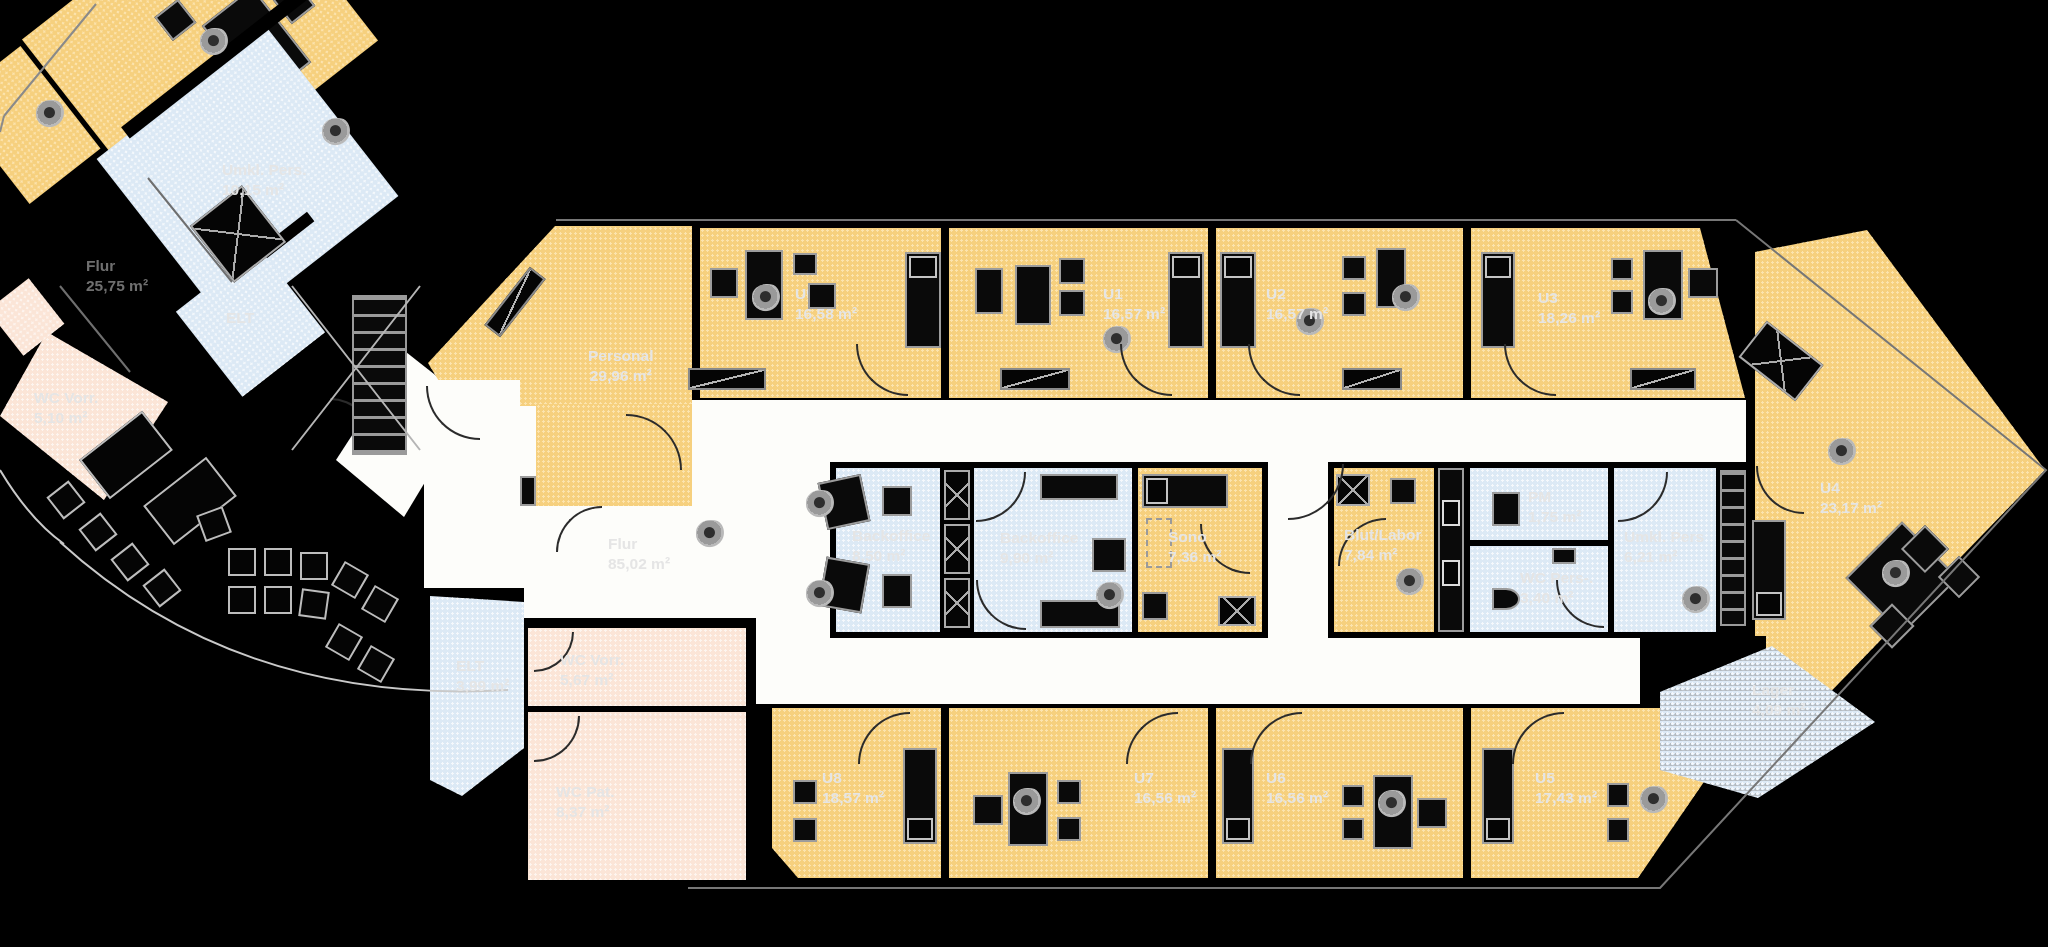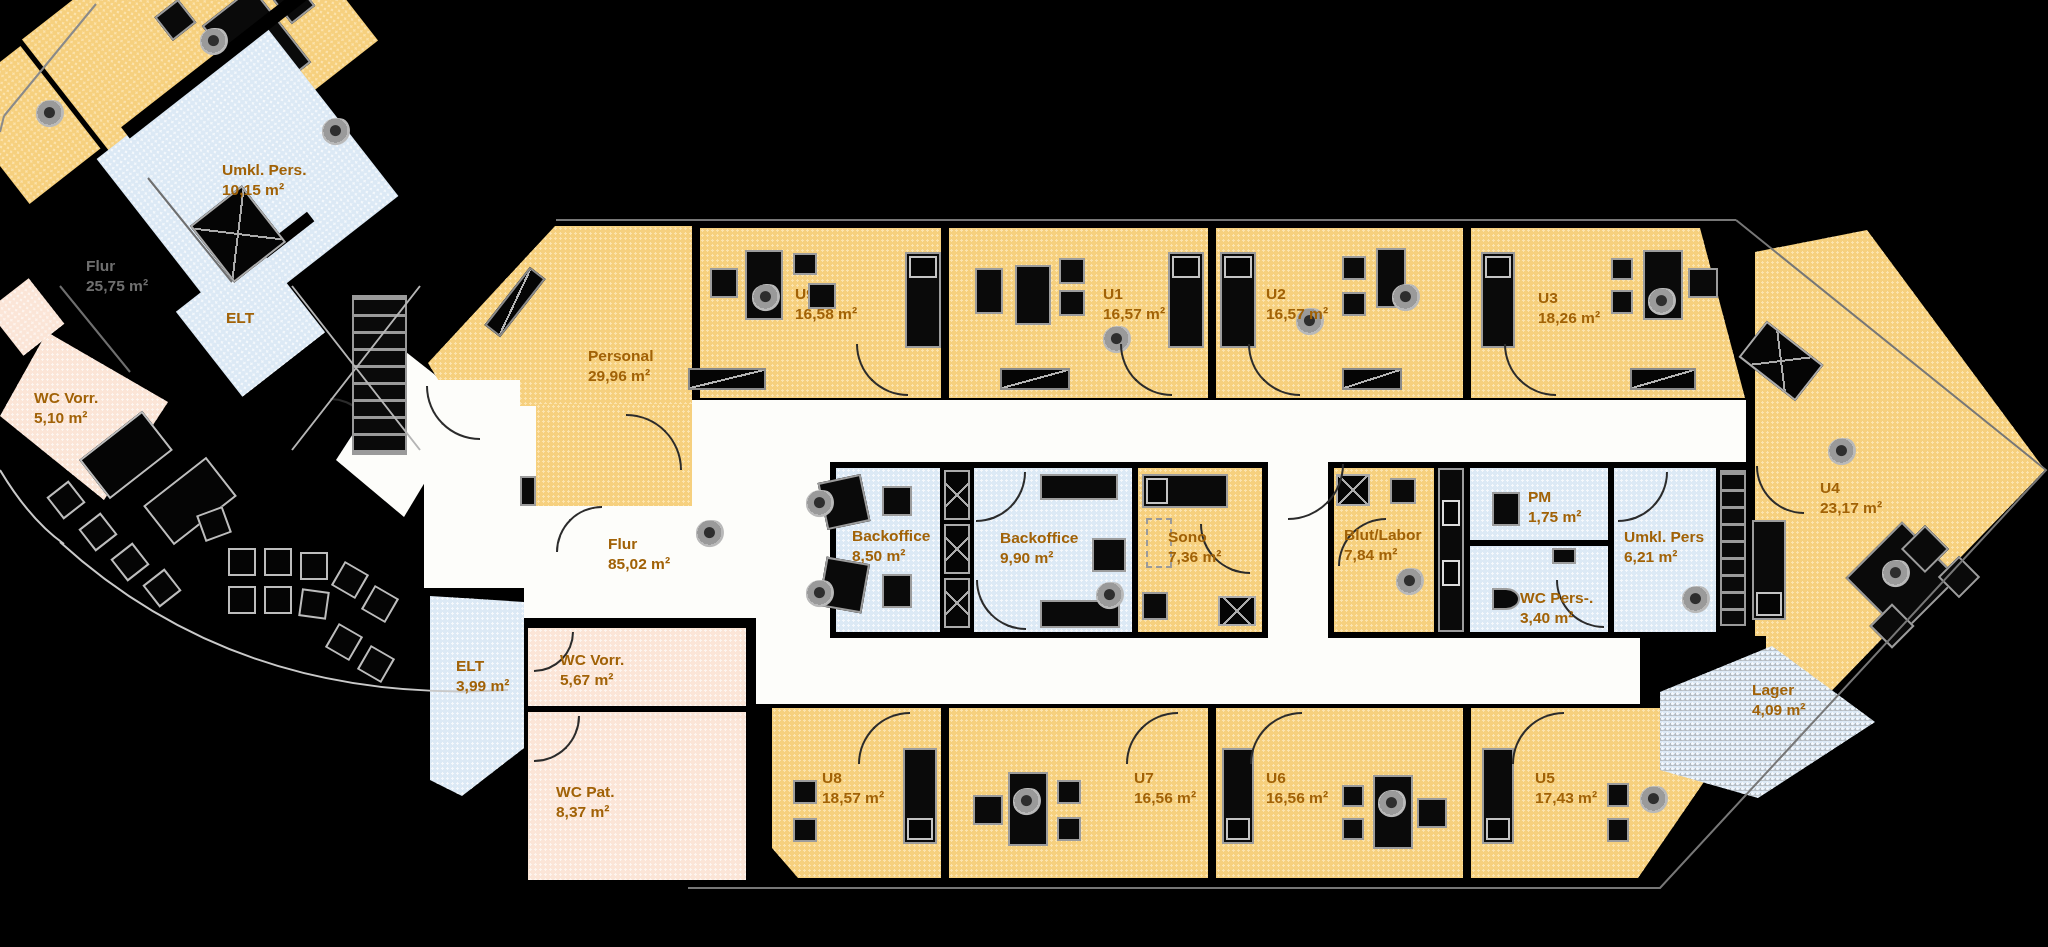--- a/index.html
+++ b/index.html
@@ -5,21 +5,21 @@
   html,body{margin:0;padding:0;background:#000;}
   #plan{position:relative;width:2048px;height:947px;background:#000;overflow:hidden;
         font-family:"Liberation Sans",sans-serif;}
   .rm,.furn,.pill,.pillw,.door,.blob,.lbl,.sill,.xbox,.rungs,.wchair,.wall,.dashed,.svgl{
         position:absolute;box-sizing:border-box;}
   .yellow{background-color:#F6D07E;background-image:radial-gradient(rgba(255,238,200,.65) 1px,transparent 1.3px);background-size:5px 5px;}
   .blue{background-color:#DCE9F5;background-image:radial-gradient(rgba(255,255,255,.7) 1px,transparent 1.3px);background-size:5px 5px;}
   .peach{background-color:#FBE5D7;background-image:radial-gradient(rgba(255,255,255,.6) 1px,transparent 1.3px);background-size:5px 5px;}
   .white{background:#FDFDFA;}
   .wall{background:#000;}
-  .lbl{color:#a16207;font-size:15.5px;line-height:1.32;white-space:nowrap;z-index:40;}
+  .lbl{color:#e5e5e5;font-size:15.5px;line-height:1.32;white-space:nowrap;z-index:40;}
   .lbl b{display:block;font-weight:700;}
   .lbl span{display:block;font-weight:700;}
   .lbl.grey{color:#6f6f6f;}
   .furn{background:#0a0a0a;border:2px solid #9c9c9c;}
   .pill{background:#050505;border:2px solid #c4c4c4;}
   .pillw{background:#050505;border:2px solid #dcdcdc;}
   .door{width:50px;height:50px;border-left:2px solid #2b2b2b;border-bottom:2px solid #2b2b2b;
         border-radius:0 0 0 100%;}
   .blob{width:32px;height:28px;border-radius:46% 54% 50% 50%;
         background:radial-gradient(circle at 42% 45%, #2e2e2e 0 5px, #9a9a9a 6px 12px, #b9b9b9 12px 14px, transparent 15px);}
@@ -257,21 +257,21 @@
   <svg class="svgl" width="2048" height="947" viewBox="0 0 2048 947">
     <path d="M556 220 L1736 220" stroke="#777" stroke-width="2" fill="none"></path>
     <path d="M1736 220 L2046 470 L1660 888 L688 888" stroke="#777" stroke-width="2" fill="none"></path>
     <path d="M60 542 Q 240 706 508 690" stroke="#c9c9c9" stroke-width="2" fill="none"></path>
     <path d="M0 470 Q 30 520 64 544" stroke="#c9c9c9" stroke-width="2" fill="none"></path>
     <path d="M96 4 L4 116 M4 116 L0 132" stroke="#8a8a8a" stroke-width="2" fill="none"></path>
     <path d="M292 286 L420 450 M420 286 L292 450" stroke="#b5b5b5" stroke-width="2" fill="none"></path>
     <path d="M148 178 L232 282 M60 286 L130 372" stroke="#6f6f6f" stroke-width="2" fill="none"></path>
   </svg>
 
-  <div class="lbl" style="left:588px;top:346px;">
+  <div class="lbl" style="left:588px;top:346px;text-align:center;">
     <b>Personal</b>
       <span>29,96 m²</span>
     </div>
   <div class="lbl" style="left:795px;top:284px;">
     <b>U9</b>
       <span>16,58 m²</span>
     </div>
   <div class="lbl" style="left:1103px;top:284px;">
     <b>U1</b>
       <span>16,57 m²</span>
@@ -325,21 +325,21 @@
       <span>7,36 m²</span>
     </div>
   <div class="lbl" style="left:1344px;top:525px;">
     <b>Blut/Labor</b>
       <span>7,84 m²</span>
     </div>
   <div class="lbl" style="left:1528px;top:487px;">
     <b>PM</b>
       <span>1,75 m²</span>
     </div>
-  <div class="lbl" style="left:1520px;top:568px;margin-top:20px;">
+  <div class="lbl" style="left:1520px;top:568px;">
     <b>WC Pers-.</b>
       <span>3,40 m²</span>
     </div>
   <div class="lbl" style="left:1624px;top:527px;">
     <b>Umkl. Pers</b>
       <span>6,21 m²</span>
     </div>
   <div class="lbl" style="left:222px;top:160px;">
     <b>Umkl. Pers.</b>
       <span>10,15 m²</span>

